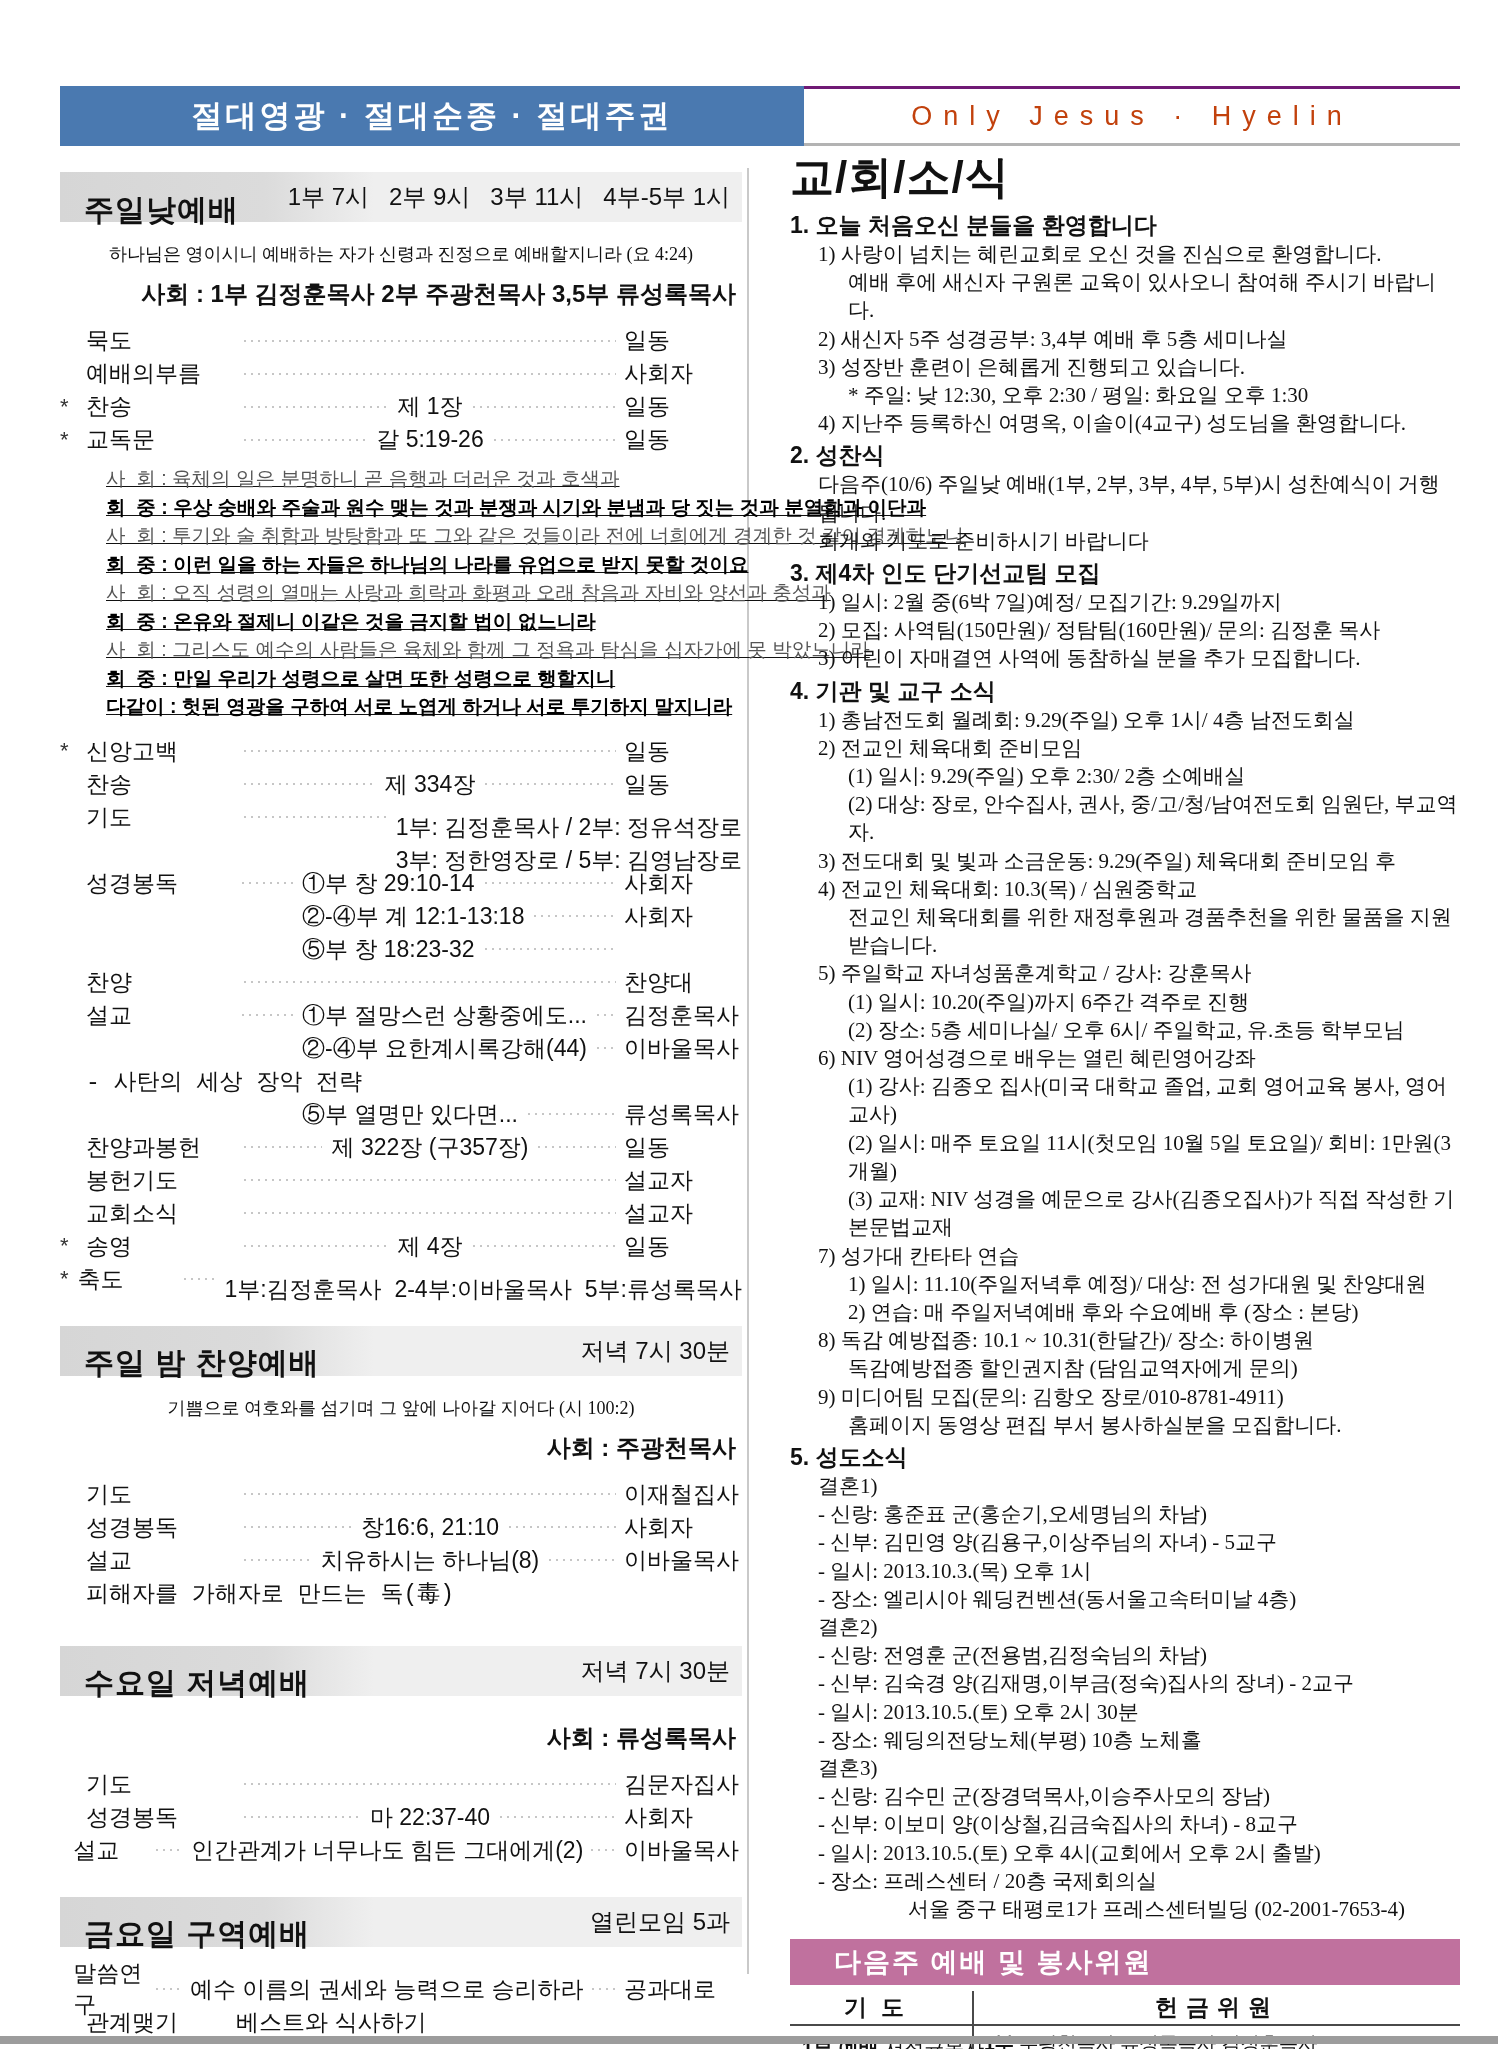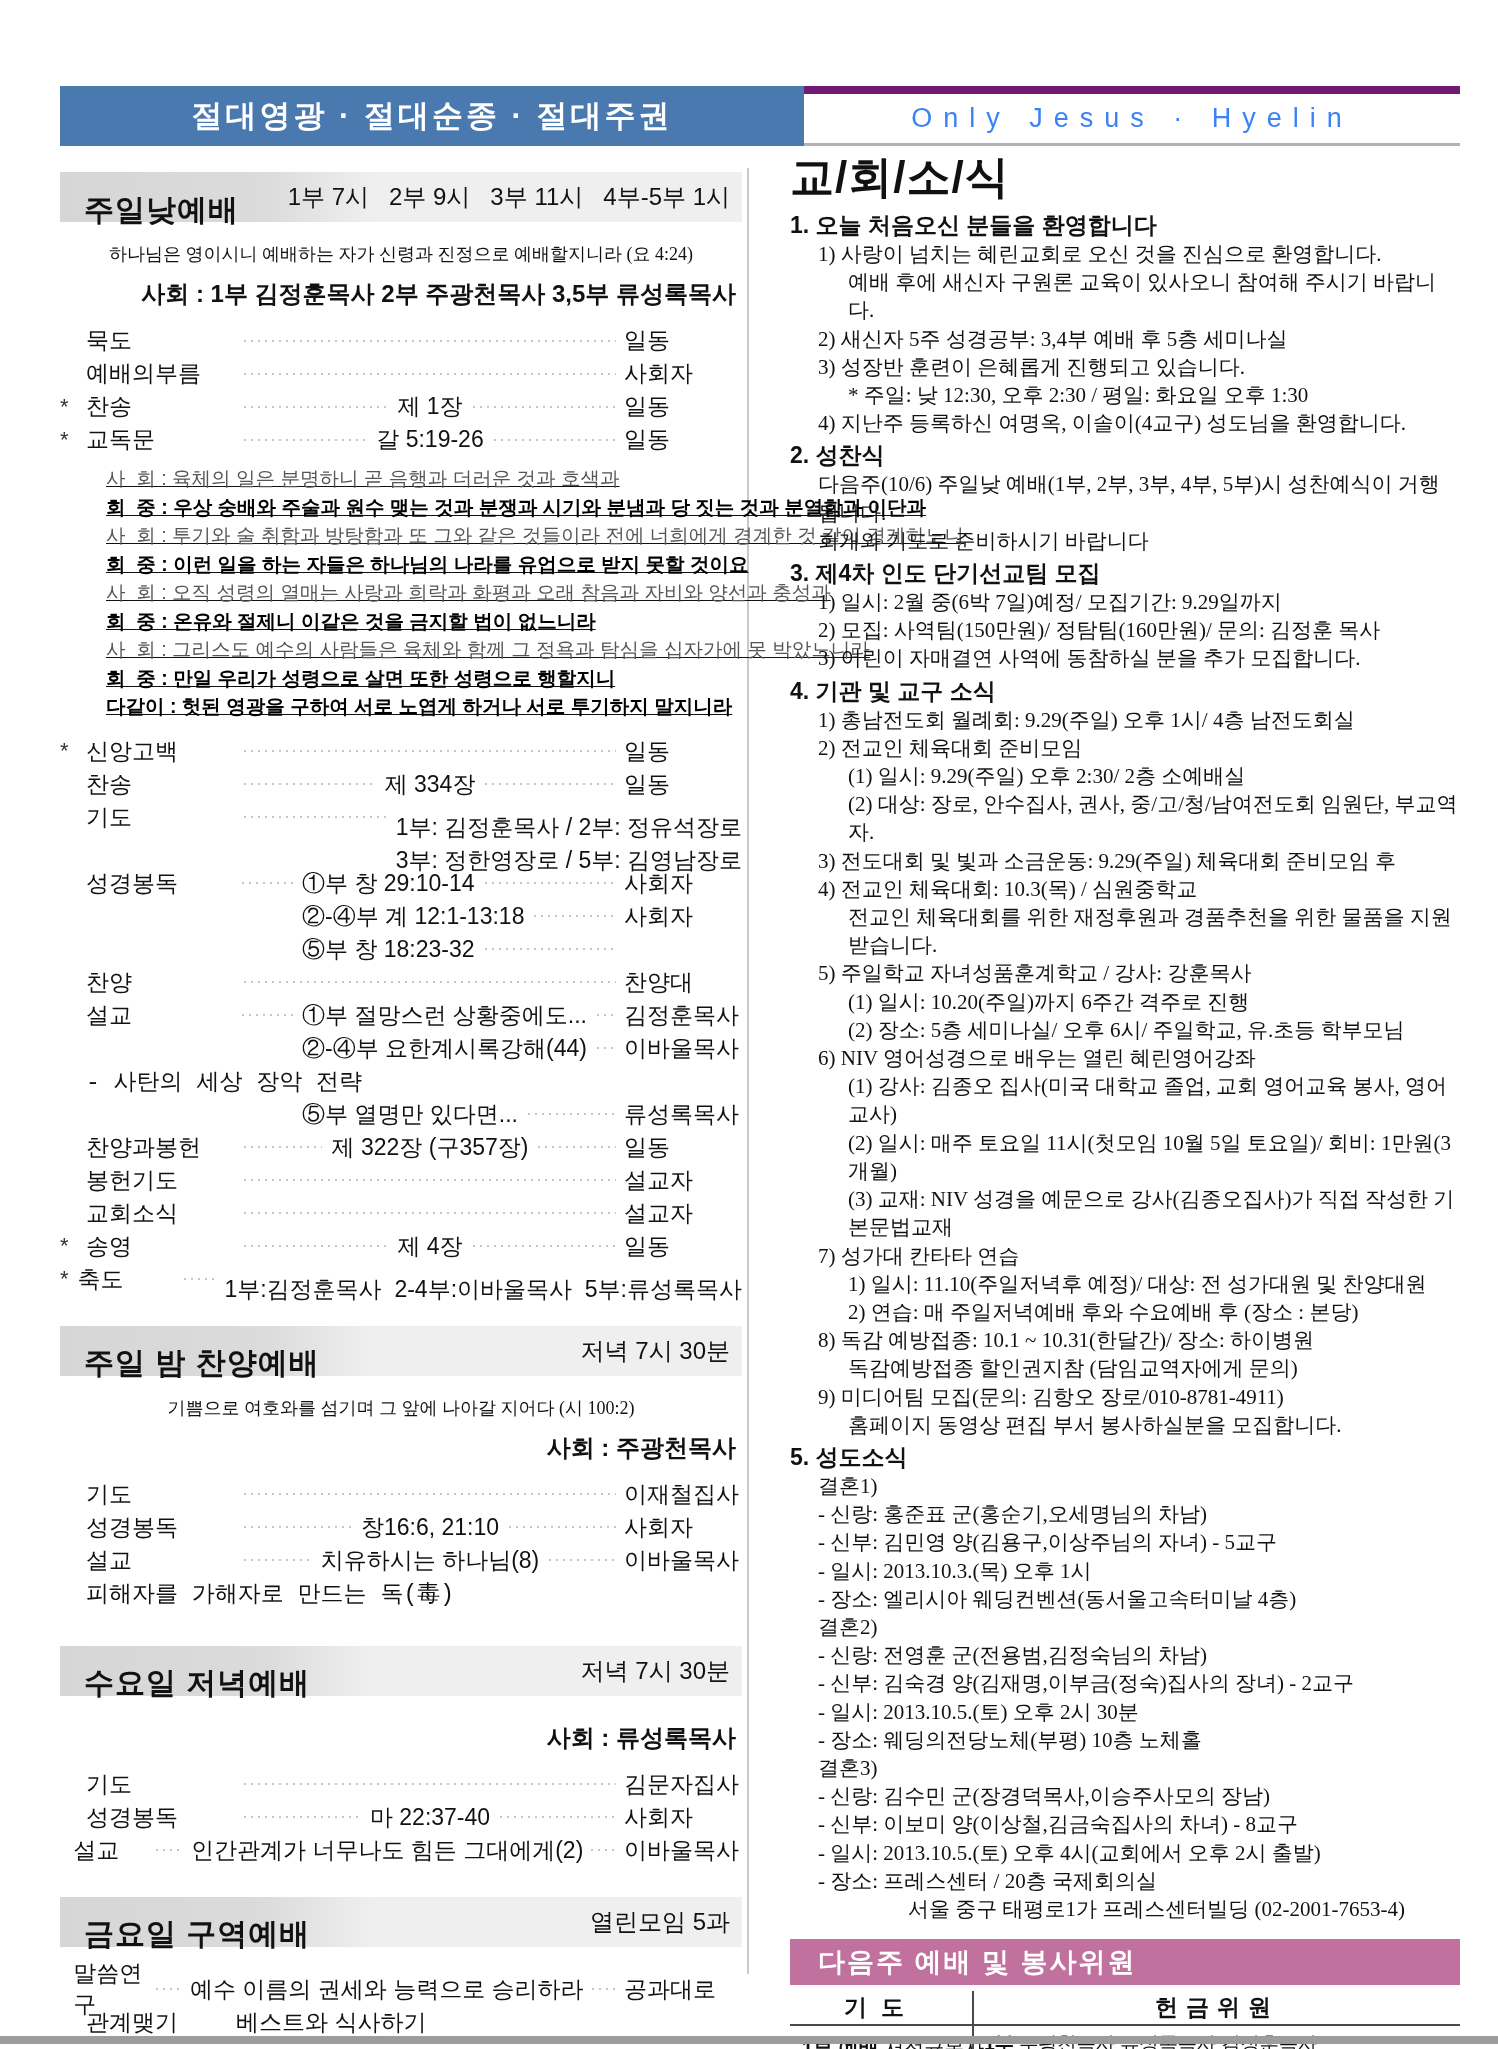--- a/index.html
+++ b/index.html
@@ -3,22 +3,22 @@
 <meta charset="utf-8">
 <style>
   * { margin:0; padding:0; box-sizing:border-box; }
   html,body { width:1498px; height:2049px; }
   body { background:#ffffff; font-family:"Liberation Sans",sans-serif; color:#111; position:relative; overflow:hidden; }
 
   
   .hd { position:absolute; left:60px; top:86px; width:1400px; height:60px; display:flex; }
   .hd-blue { width:744px; height:100%; background:#4a79b0; color:#fff; display:flex; align-items:center; justify-content:center;
              font-size:31px; font-weight:bold; letter-spacing:3px; }
-  .hd-right { flex:1; border-top:8px solid #701a75; border-bottom:3px solid #b3b3b3; display:flex; align-items:center; justify-content:center;
-              color:#3b82f6; letter-spacing:11px; font-size:27px; }
+  .hd-right { flex:1; border-top:3px solid #701a75; border-bottom:3px solid #b3b3b3; display:flex; align-items:center; justify-content:center;
+              color:#c2410c; letter-spacing:11px; font-size:27px; }
 
   .divider { position:absolute; left:747px; top:168px; width:2px; height:1806px; background:#c9c9c9; }
   .botbar { position:absolute; left:0; top:2036px; width:1498px; height:8px; background:#9c9c9c; }
 
   .col-l { position:absolute; left:60px; top:172px; width:682px; }
   .col-r { position:absolute; left:790px; top:148px; width:670px; }
 
   
   .bar { height:50px; background:linear-gradient(to right,#d6d6d6 0%,#dbdbdb 30%,#efefef 46%,#efefef 100%);
          display:flex; align-items:center; justify-content:space-between; padding:0 12px 0 24px; }
@@ -48,21 +48,21 @@
 
   .mt26 { margin-top:26px; } .mt30 { margin-top:30px; } .mt36 { margin-top:36px; }
 
   
   .news-title { font-size:44px; font-weight:bold; letter-spacing:1px; }
   .nh { font-size:23px; font-weight:bold; line-height:29px; margin-top:4px; }
   .nl { font-family:"Liberation Serif",serif; font-size:21px; line-height:28.2px; white-space:pre-wrap; }
   .i1 { padding-left:28px; } .i2 { padding-left:58px; } .i1c { padding-left:58px; } .i2c { padding-left:118px; }
 
   
-  .cmt-bar { margin-top:16px; height:46px; background:#c0719e; color:#fff; display:flex; align-items:center; padding-left:28px;
+  .cmt-bar { margin-top:16px; height:46px; background:#c0719e; color:#fff; display:flex; align-items:center; padding-left:44px;
              font-size:27px; font-weight:bold; letter-spacing:2px; }
   .tbl { margin-top:6px; border-bottom:3px solid #3a3a3a; }
   .thead { display:flex; border-bottom:2px solid #4a4a4a; }
   .th1 { width:182px; text-align:center; font-weight:bold; font-size:23px; line-height:33px; letter-spacing:14px; }
   .th2 { flex:1; border-left:2px solid #4a4a4a; text-align:center; font-weight:bold; font-size:23px; line-height:33px; letter-spacing:8px; }
   .tbody { display:flex; align-items:stretch; }
   .tleft { width:182px; padding:8px 0 8px 12px; display:flex; flex-direction:column; justify-content:space-between; }
   .pr  { font-size:20px; line-height:28px; white-space:pre; }
   .prp { font-weight:bold; }
   .tright { flex:1; border-left:2px solid #4a4a4a; display:flex; flex-direction:column; }

